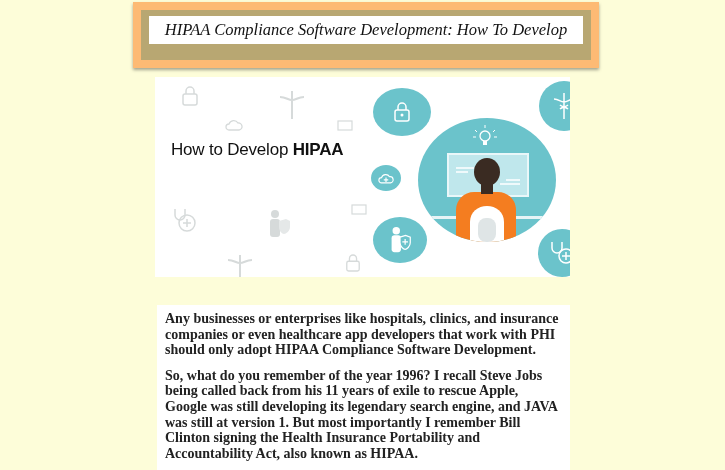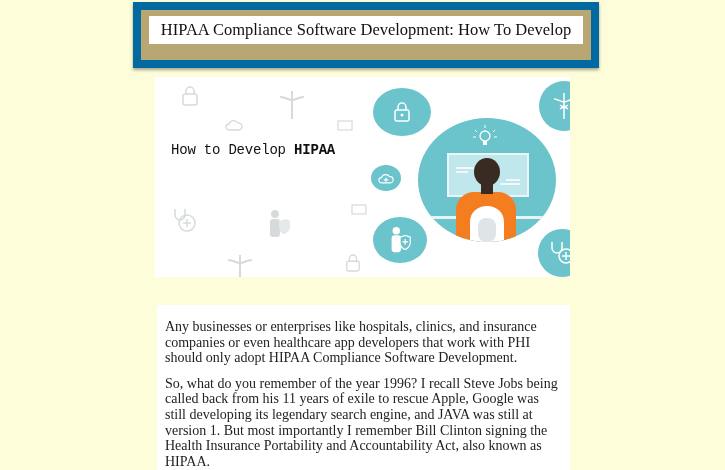--- a/index.html
+++ b/index.html
@@ -4,55 +4,56 @@
 <style>
   html, body { margin:0; padding:0; }
   body {
     width:725px; height:470px; overflow:hidden;
     background:#fdfdd9;
     position:relative;
     font-family:"Liberation Serif", serif;
   }
   .title-box {
     position:absolute; left:133px; top:2px; width:466px; height:66px;
-    background:#0369a1; padding:8px; box-sizing:border-box;
+    background:#fdba74; padding:8px; box-sizing:border-box;
     box-shadow:0 2px 3px rgba(0,0,0,0.35);
+    font-style:italic;
   }
   .title-frame {
     width:100%; height:100%; box-sizing:border-box;
     background:#b8a772; padding:6px 8px 16px 8px;
   }
   .title-inner {
     background:#fff; width:100%; height:100%;
     display:flex; align-items:center; justify-content:center;
     text-align:center;
     font-family:"Liberation Serif", serif;
     font-size:16.5px; line-height:18px; color:#111;
   }
   .hero {
     position:absolute; left:155px; top:77px; width:415px; height:200px;
     background:#ffffff; overflow:hidden;
   }
   .hero-text {
     position:absolute; left:16px; top:59px;
-    font-family:Liberation Mono, monospace; font-size:14px; line-height:28px; color:#111;
+    font-family:Liberation Sans, sans-serif; font-size:17px; line-height:28px; color:#111;
     letter-spacing:-0.2px;
   }
   .hero-text b { font-weight:bold; }
   .ghost { position:absolute; color:#d9dcdc; }
   .circle {
     position:absolute; border-radius:50%; background:#6bc3cb;
     display:flex; align-items:center; justify-content:center;
   }
   .article {
     position:absolute; left:157px; top:305px; width:413px; height:170px;
     background:#fff; box-sizing:border-box; padding:6px 8px 0 8px;
     font-size:14px; line-height:15.6px; color:#222;
   }
-  .article p { margin:8px 0 10px 0; }
+  .article p { margin:0 0 10px 0;font-weight:bold; }
 </style>
 </head>
 <body>
 
 <div class="title-box">
   <div class="title-frame">
     <div class="title-inner">
       <div>
         <div>HIPAA Compliance Software Development: How To Develop</div>
       </div>

